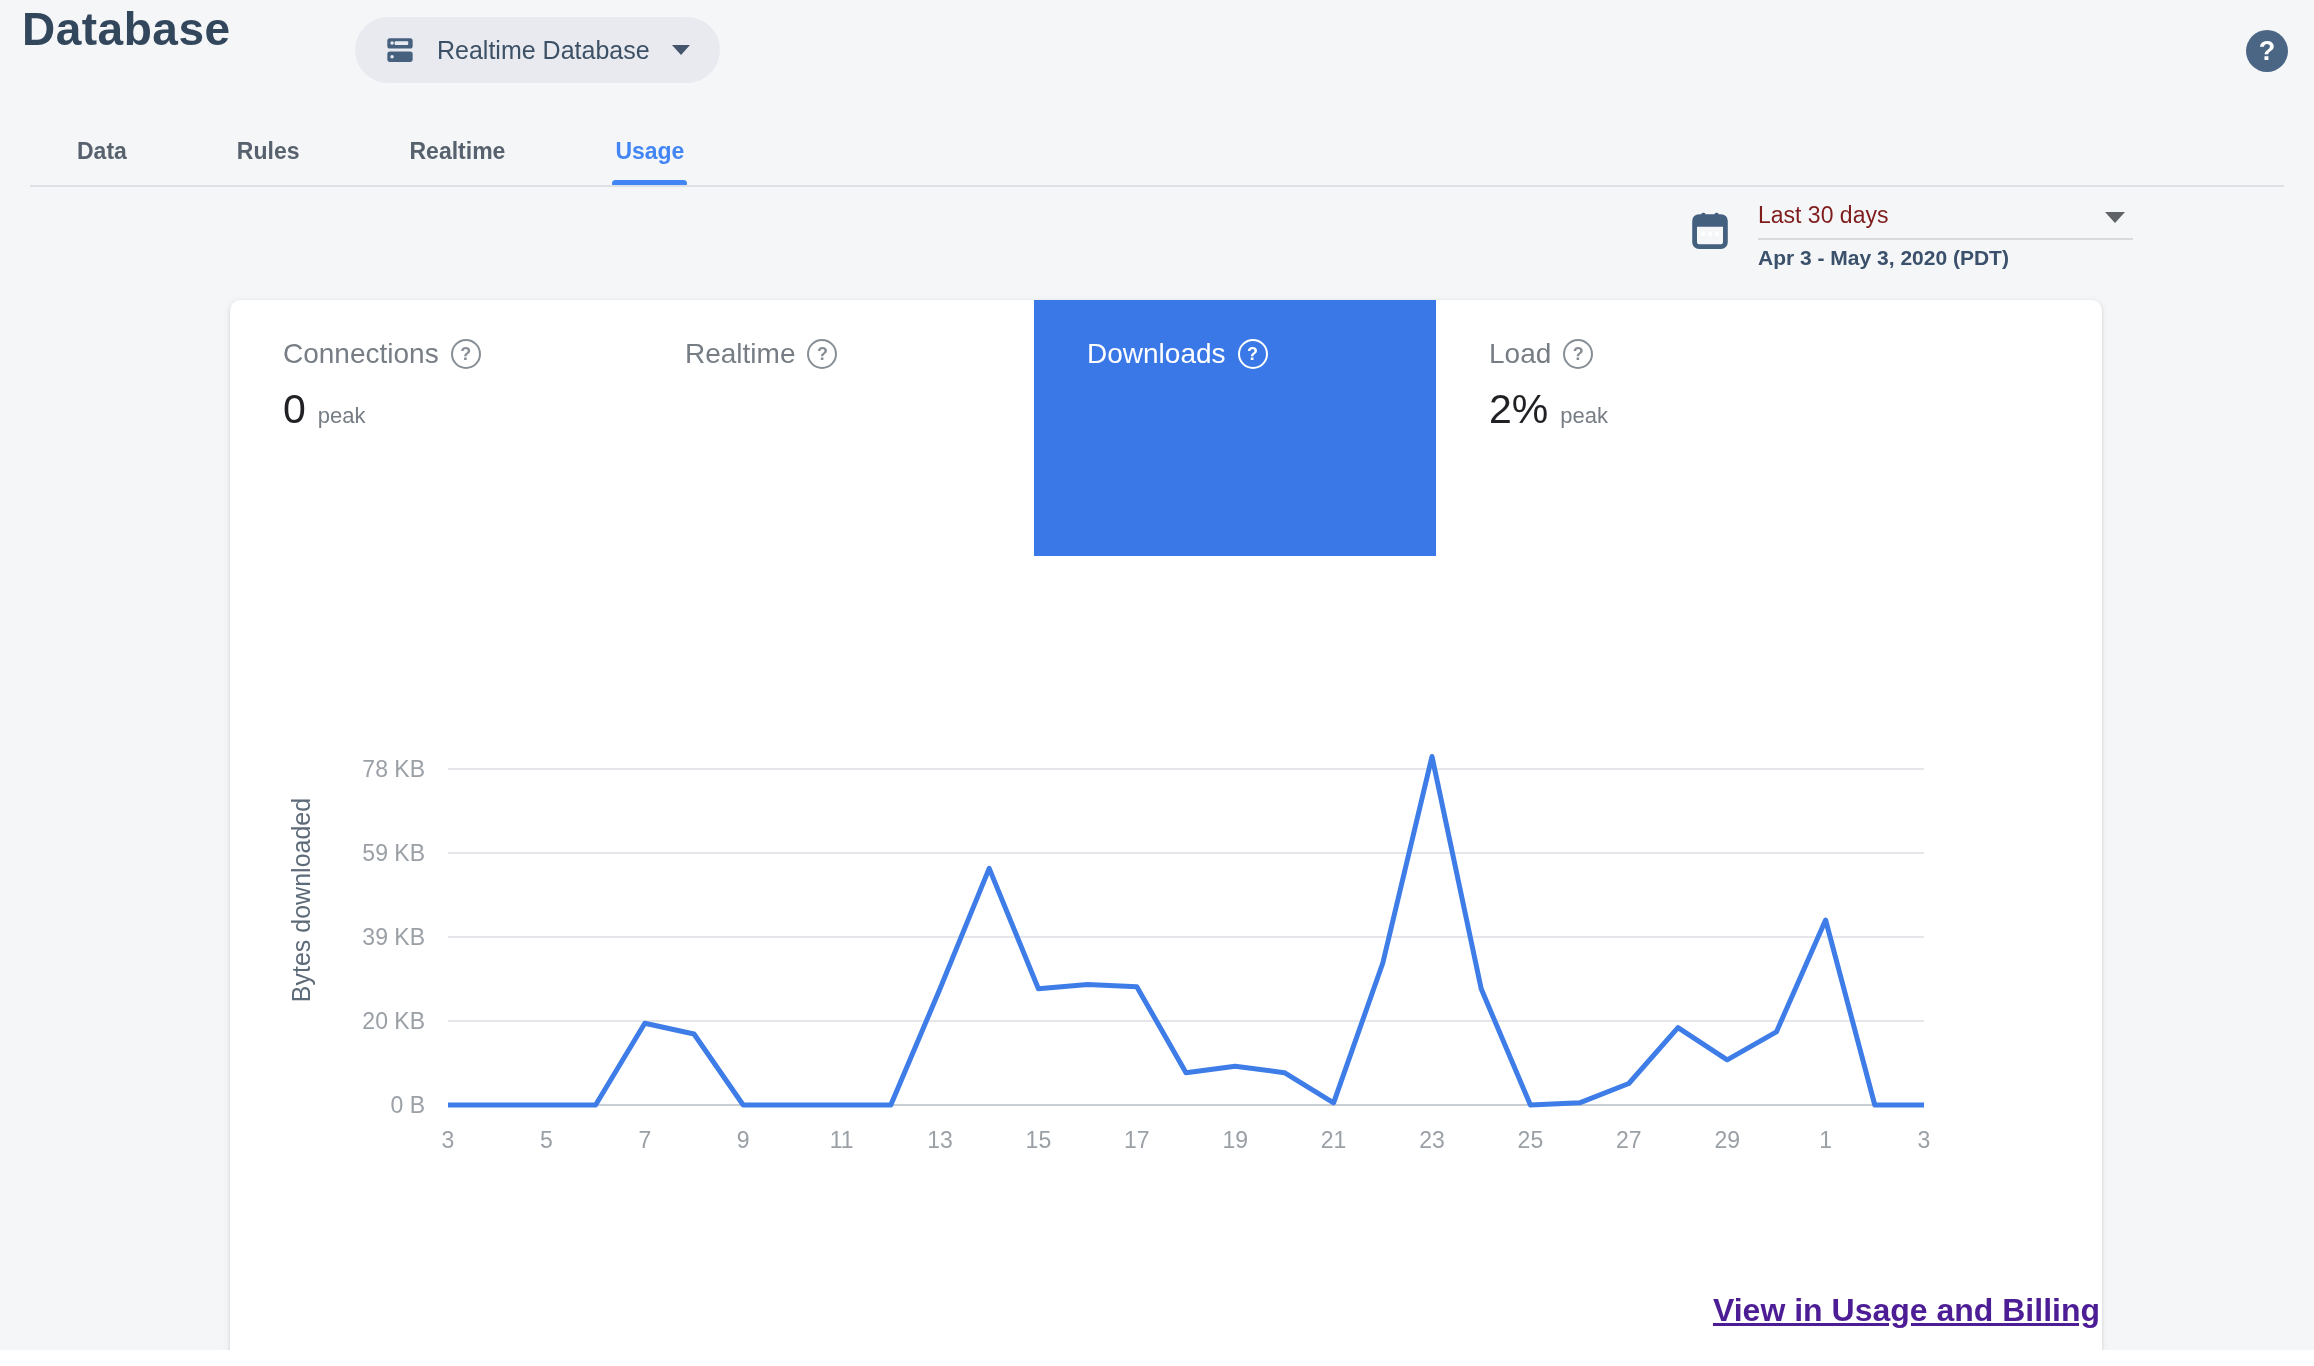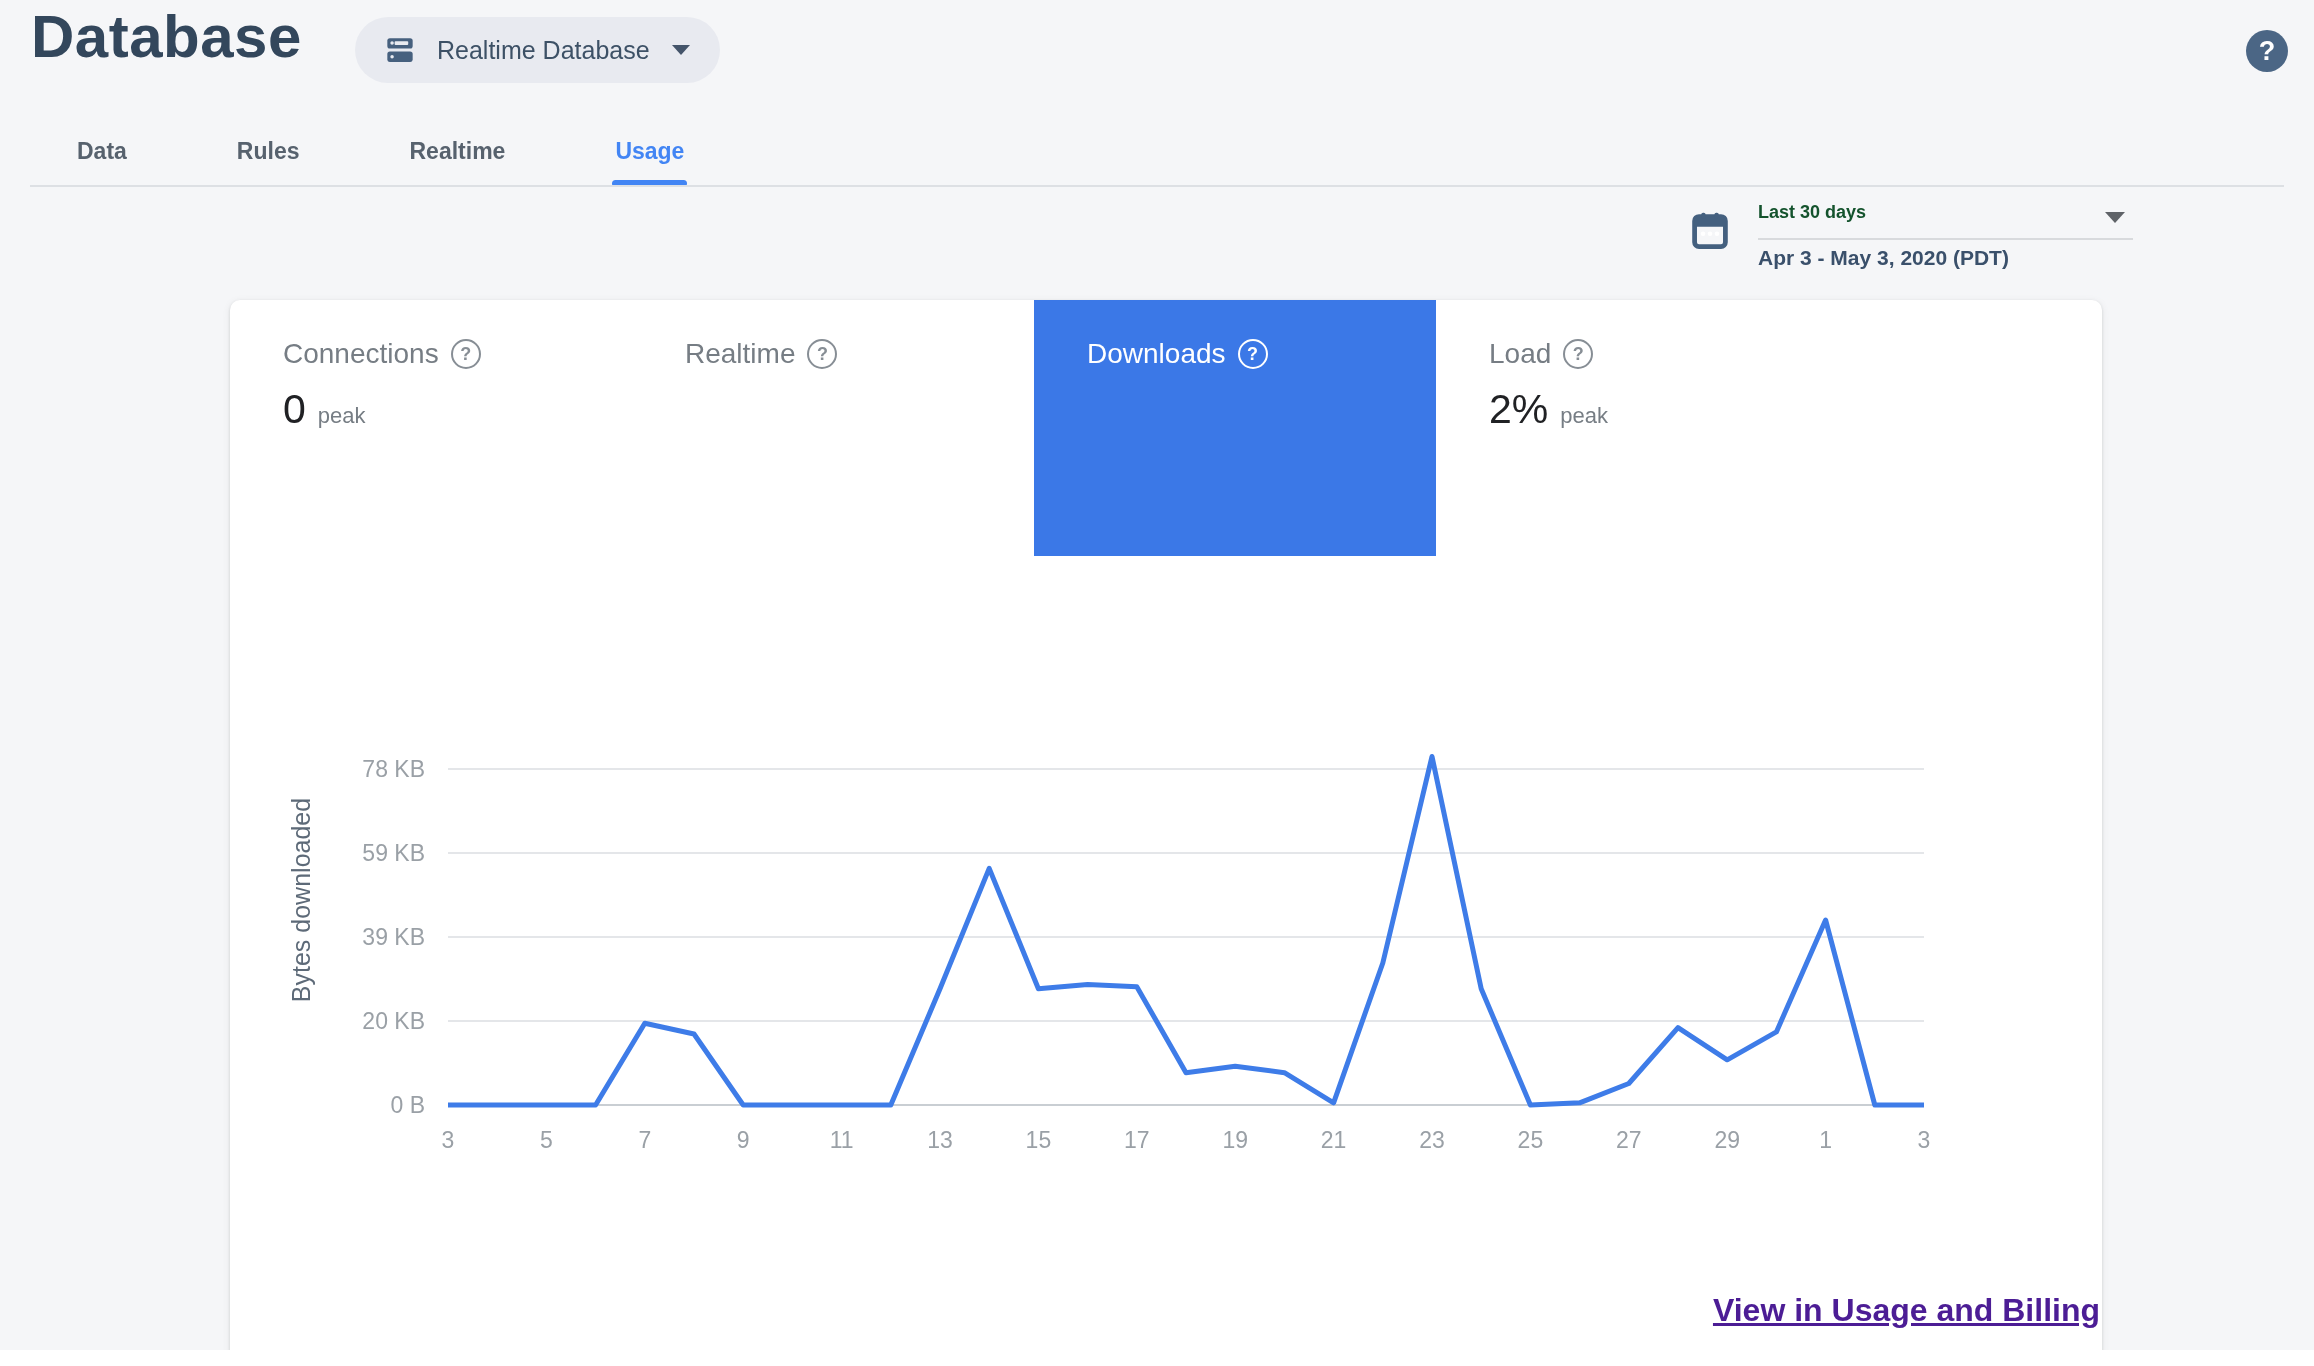--- a/index.html
+++ b/index.html
@@ -4,22 +4,22 @@
 <style>
   html,body{margin:0;padding:0;}
   body{
     width:2314px;height:1366px;position:relative;overflow:hidden;
     background:#f5f6f8;
     font-family:"Liberation Sans","DejaVu Sans",sans-serif;
     -webkit-font-smoothing:antialiased;
   }
   
   .page-title{
-    position:absolute;left:31px;top:2px;
-    font-size:60px;font-weight:700;color:#33475c;letter-spacing:.5px;
+    position:absolute;left:22px;top:2px;
+    font-size:46px;font-weight:700;color:#33475c;letter-spacing:.5px;
   }
   .db-pill{
     position:absolute;left:355px;top:17px;height:66px;
     background:#e8eaf0;border-radius:33px;
     display:flex;align-items:center;padding:0 30px 0 26px;cursor:pointer;
   }
   .db-pill .pill-label{font-size:25px;color:#3d5166;margin:0 22px 0 18px;}
   .caret{
     width:0;height:0;border-left:9px solid transparent;border-right:9px solid transparent;
     border-top:10px solid #44546a;
@@ -38,21 +38,21 @@
   .tab.active{color:#4285f4;}
   .tab.active::after{
     content:"";position:absolute;left:-3px;right:-3px;top:42px;height:7px;
     border-radius:4px;background:#4285f4;
   }
   .tabs-divider{position:absolute;left:30px;right:30px;top:185px;height:2px;background:#dde0e4;}
   
   .date-picker{position:absolute;left:1688px;top:202px;cursor:pointer;}
   .cal-icon{position:absolute;left:0;top:6px;width:44px;height:46px;}
   .dp-row{position:absolute;left:70px;top:0;width:375px;}
-  .dp-label{font-size:18px;font-weight:700;color:#14532d;}
+  .dp-label{font-size:23px;font-weight:400;color:#7f1d1d;}
   .dp-caret{position:absolute;right:8px;top:10px;}
   .dp-underline{position:absolute;left:70px;top:36px;width:375px;height:2px;background:#d8dadd;}
   .dp-detail{position:absolute;left:70px;top:44px;font-size:21px;font-weight:700;color:#3a506b;white-space:nowrap;}
   
   .card{
     position:absolute;left:230px;top:300px;width:1872px;height:1127px;
     background:#ffffff;border-radius:10px;
     box-shadow:0 1px 3px rgba(60,64,67,.18), 0 2px 8px rgba(60,64,67,.08);
   }
   .metrics{position:absolute;left:0;top:0;height:256px;display:flex;}

